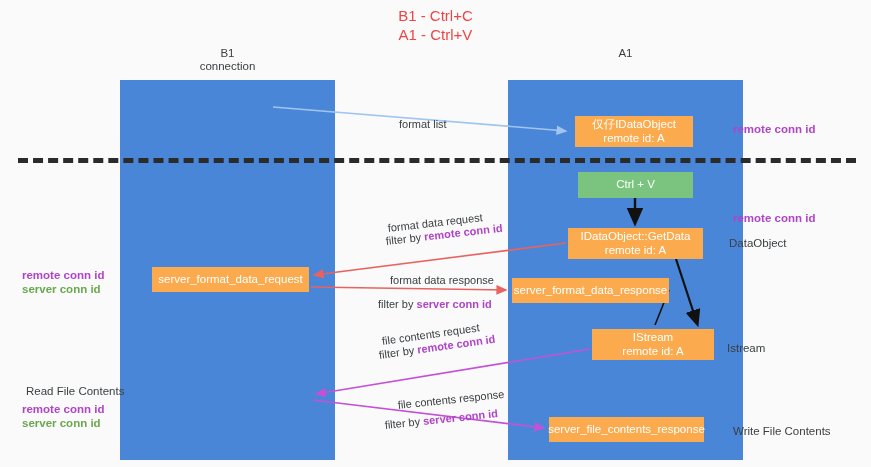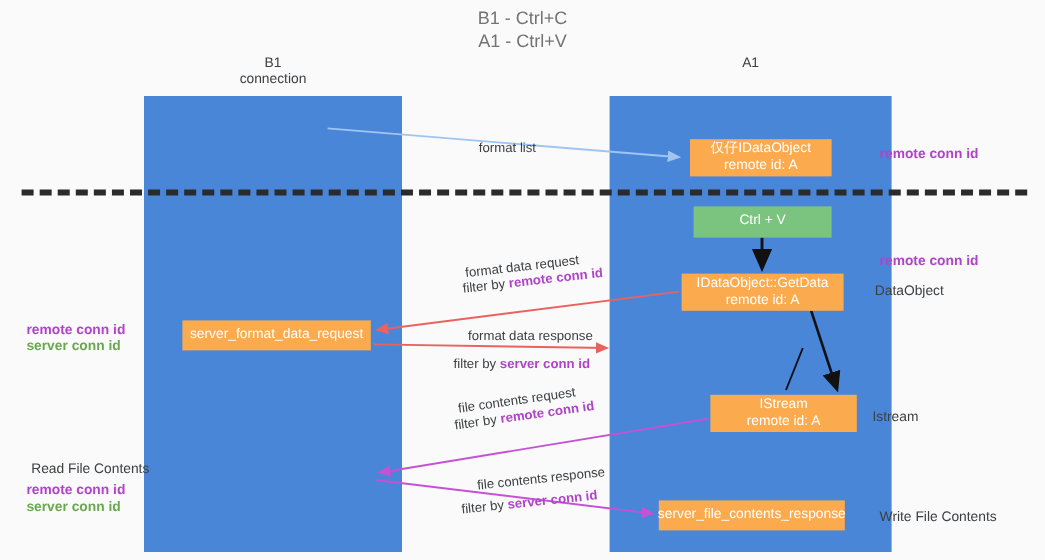--- a/index.html
+++ b/index.html
@@ -12,21 +12,21 @@
   #stage{position:relative;width:871px;height:467px;}
 
   
   .lane{position:absolute;background:#4a86d8;}
   #lane-b1{left:120px;top:80px;width:215px;height:380px;}
   #lane-a1{left:508px;top:80px;width:235px;height:380px;}
 
   
   #title{
     position:absolute;left:0;top:6px;width:871px;
-    text-align:center;color:#737373;font-size:15px;line-height:19px;
+    text-align:center;color:#ef4444;font-size:15px;line-height:19px;
   }
   .lane-head{
     position:absolute;text-align:center;color:#3c4043;
     font-size:11.5px;line-height:13px;
   }
   #head-b1{left:120px;top:47px;width:215px;}
   #head-a1{left:508px;top:47px;width:235px;}
 
   
   .box{
@@ -155,20 +155,23 @@
 
   <div class="box orange" id="box-getdata">
     <div>IDataObject::GetData</div>
     <div class="l2">remote id: A</div>
   </div>
 
   <div class="box orange" id="box-sfdreq">
     <div>server_format_data_request</div>
   </div>
 
+  <div class="box orange" id="box-sfdresp">
+    <div>server_format_data_response</div>
+  </div>
 
   <div class="box orange" id="box-istream">
     <div>IStream</div>
     <div class="l2">remote id: A</div>
   </div>
 
 
   <div class="box orange" id="box-sfcresp">
     <div>server_file_contents_response</div>
   </div>

